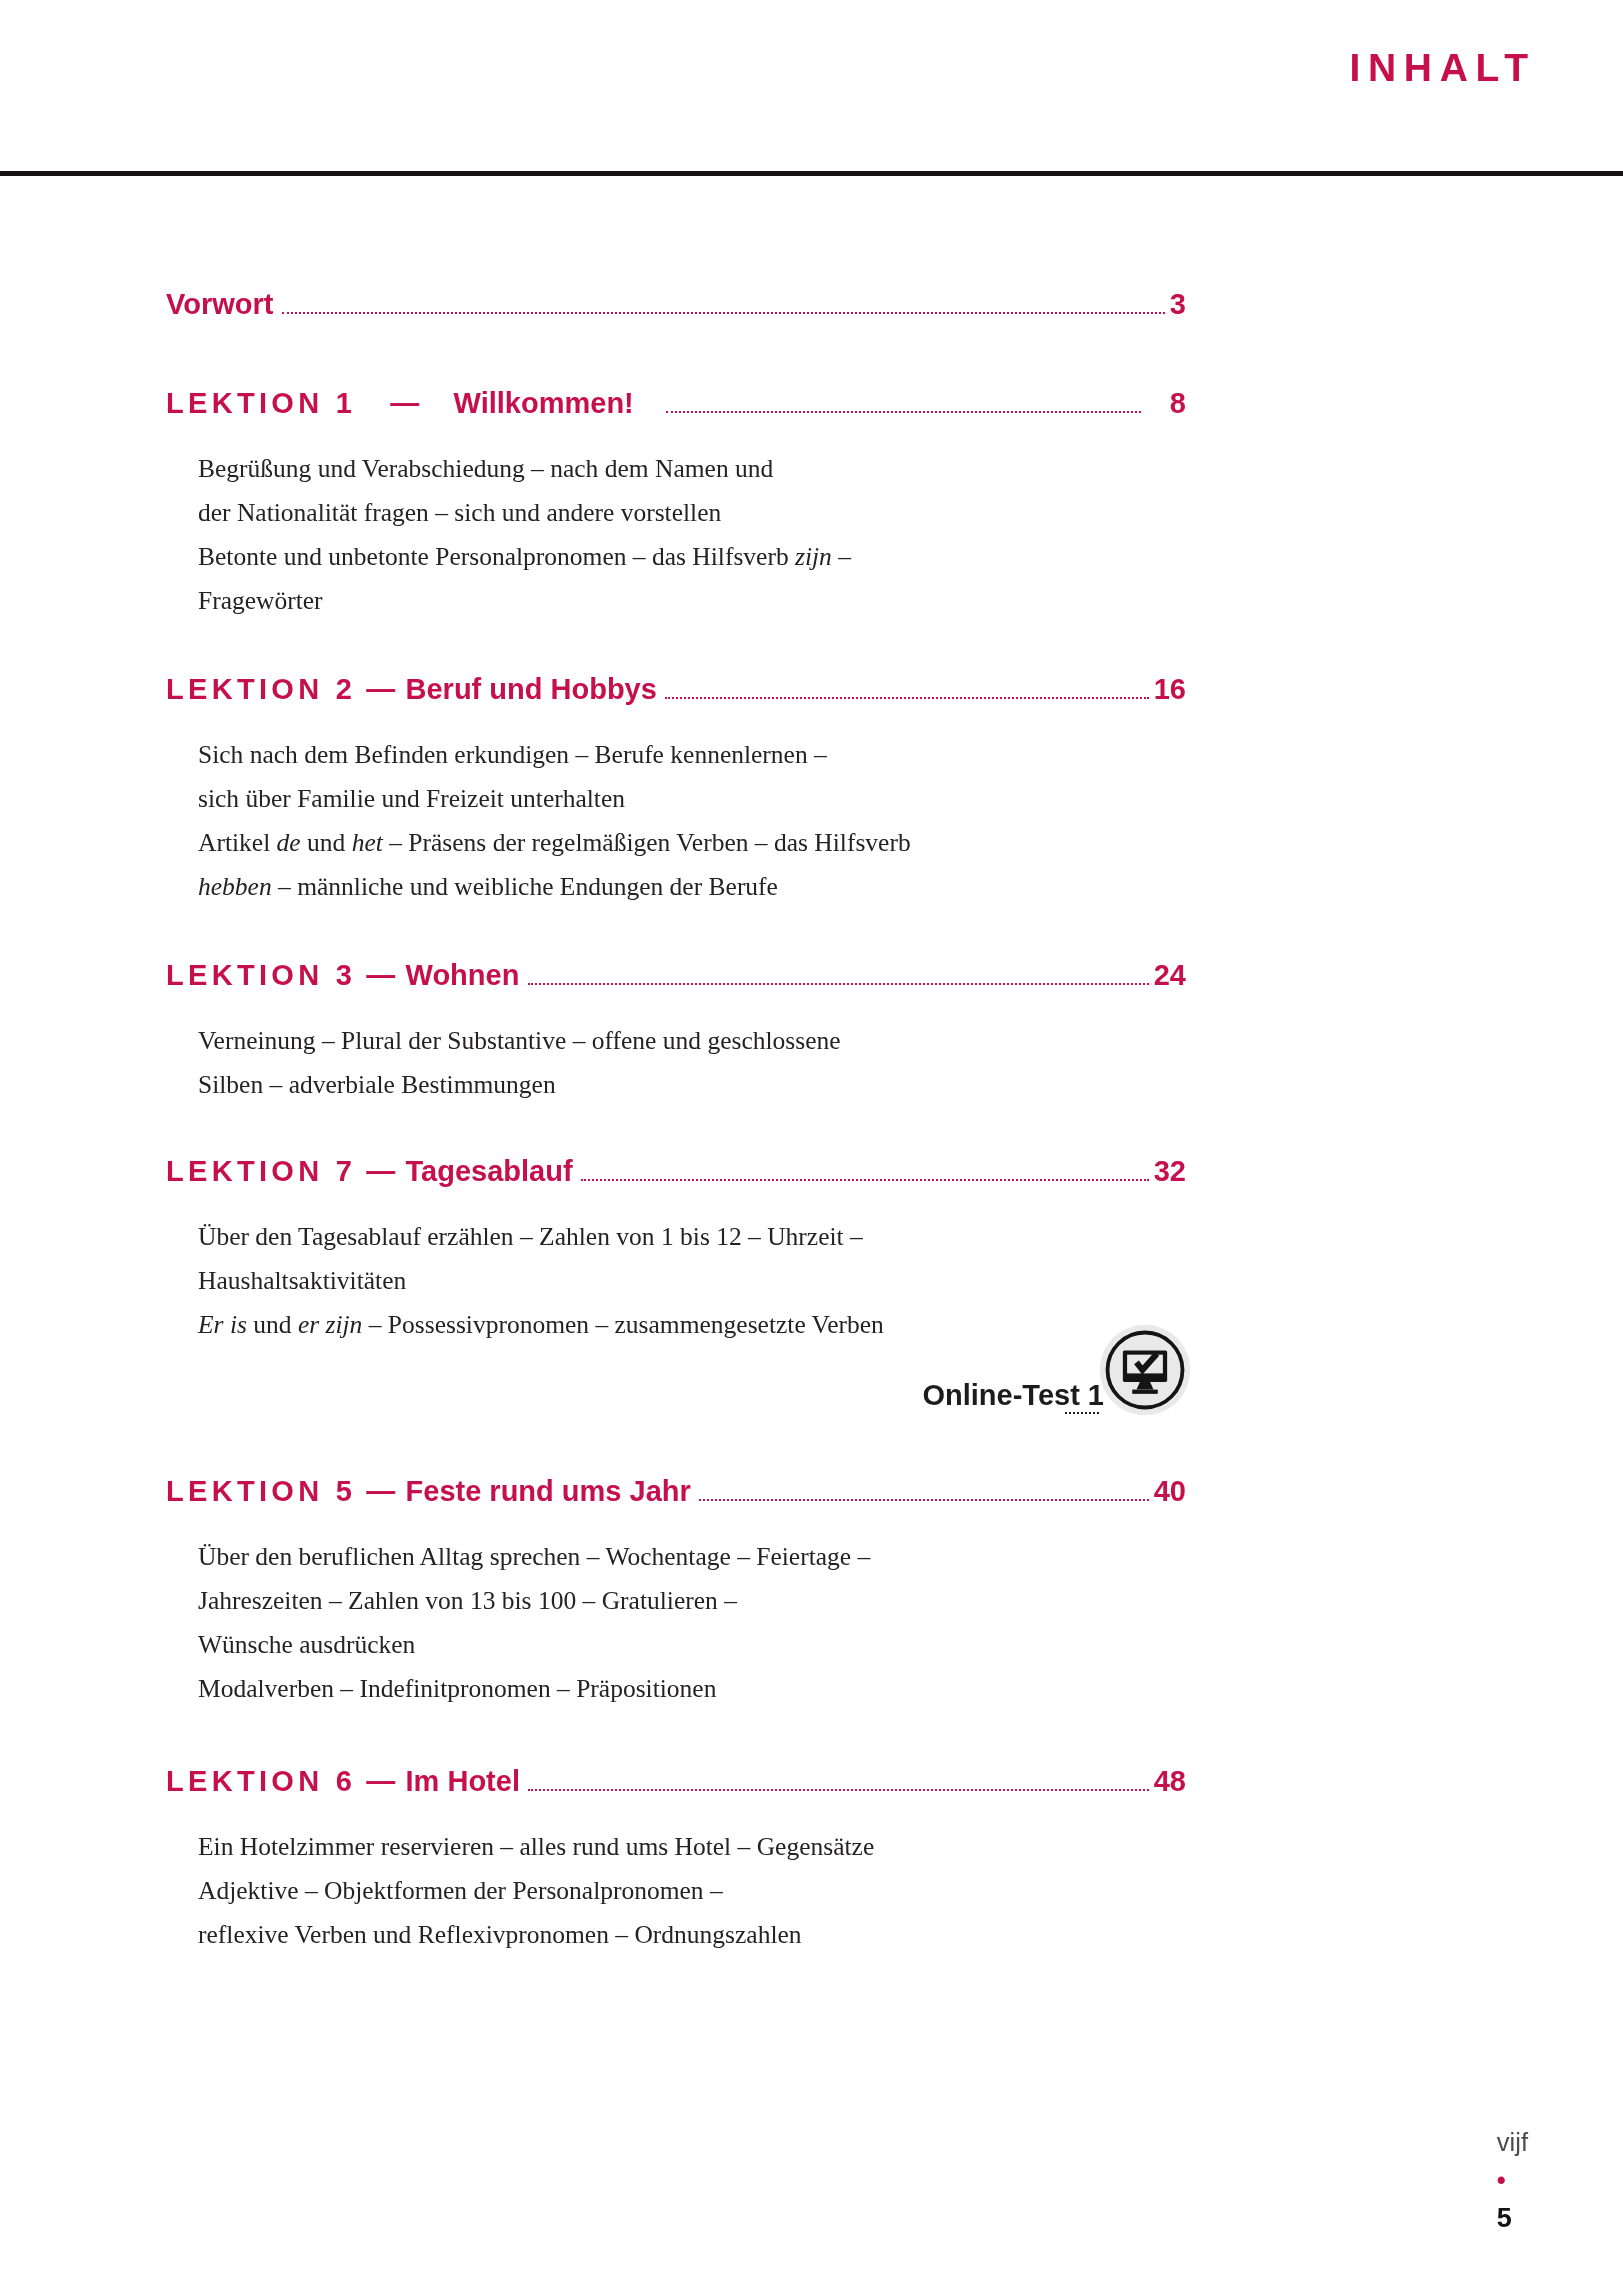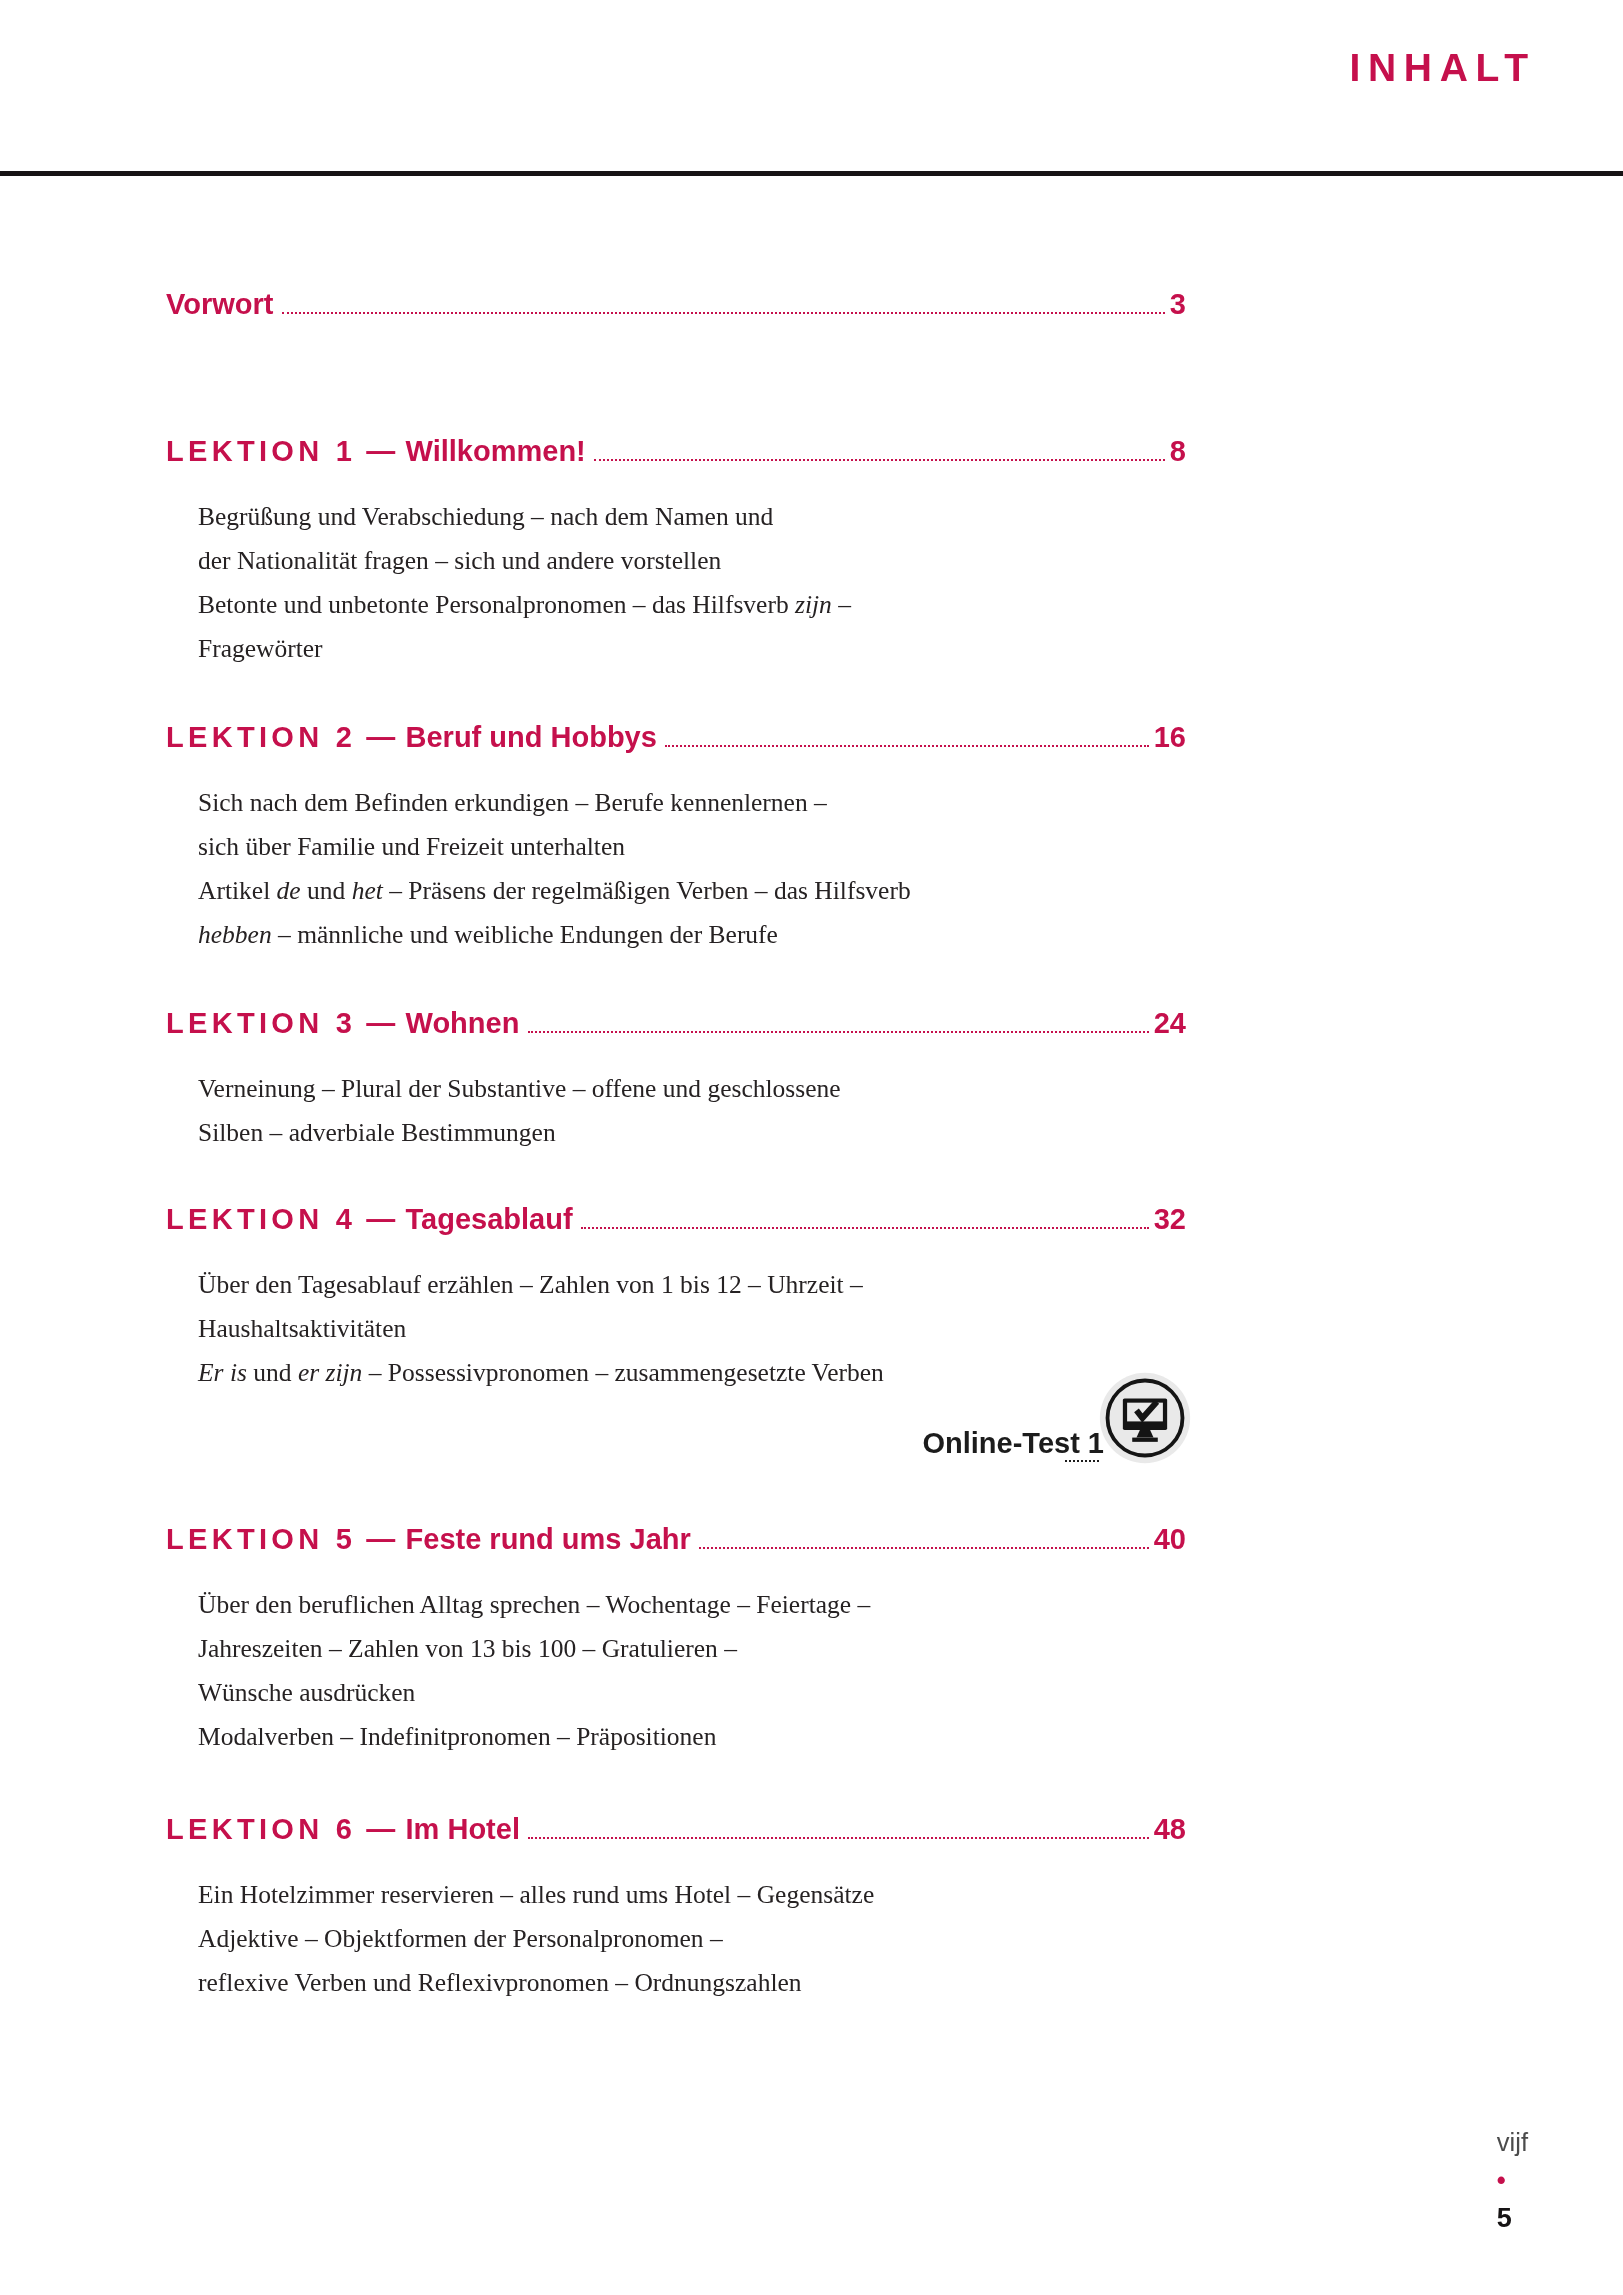--- a/index.html
+++ b/index.html
@@ -52,21 +52,21 @@
   .toc-row .dash{margin:0 10.2px;}
   .toc-row .dots{
     flex:1;
     border-bottom:2.6px dotted var(--accent);
     margin:0 5.1px 6.8px 8.5px;
     min-width:34px;
   }
   .toc-row .pagenum{text-align:right;}
   .vorwort-row{margin-top:111px;}
   .lesson .heading-row{margin-top:49px;}
-  .lesson.l1 .heading-row{margin-top:113px;}
+  .lesson.l1 .heading-row{margin-top:65px;gap:24px;}
   .lesson.l4 .heading-row{margin-top:47px;}
   .lesson.l5 .heading-row{margin-top:53px;}
   .lesson.l6 .heading-row{margin-top:53px;}
   .desc{
     margin:27px 0 0 32px;
     font-size:25.5px;
     color:var(--body);
     font-family:Liberation Serif, serif;
   }
   .desc-line{line-height:44px;white-space:nowrap;}
@@ -158,21 +158,21 @@
       <span class="pagenum">24</span>
     </div>
     <div class="desc">
         <div class="desc-line"><span>Verneinung – Plural der Substantive – offene und geschlossene</span></div>
         <div class="desc-line"><span>Silben – adverbiale Bestimmungen</span></div>
       </div>
   </section>
 
   <section class="lesson l4">
     <div class="toc-row heading-row">
-      <span class="kicker">LEKTION 4</span>
+      <span class="kicker">LEKTION 7</span>
       <span class="dash">—</span>
       <span class="ltitle">Tagesablauf</span>
       <span class="dots"></span>
       <span class="pagenum">32</span>
     </div>
     <div class="desc">
         <div class="desc-line"><span>Über den Tagesablauf erzählen – Zahlen von 1 bis 12 – Uhrzeit –</span></div>
         <div class="desc-line"><span>Haushaltsaktivitäten</span></div>
         <div class="desc-line"><span class="it">Er is</span><span> und </span><span class="it">er zijn</span><span> – Possessivpronomen – zusammengesetzte Verben</span></div>
       </div>

